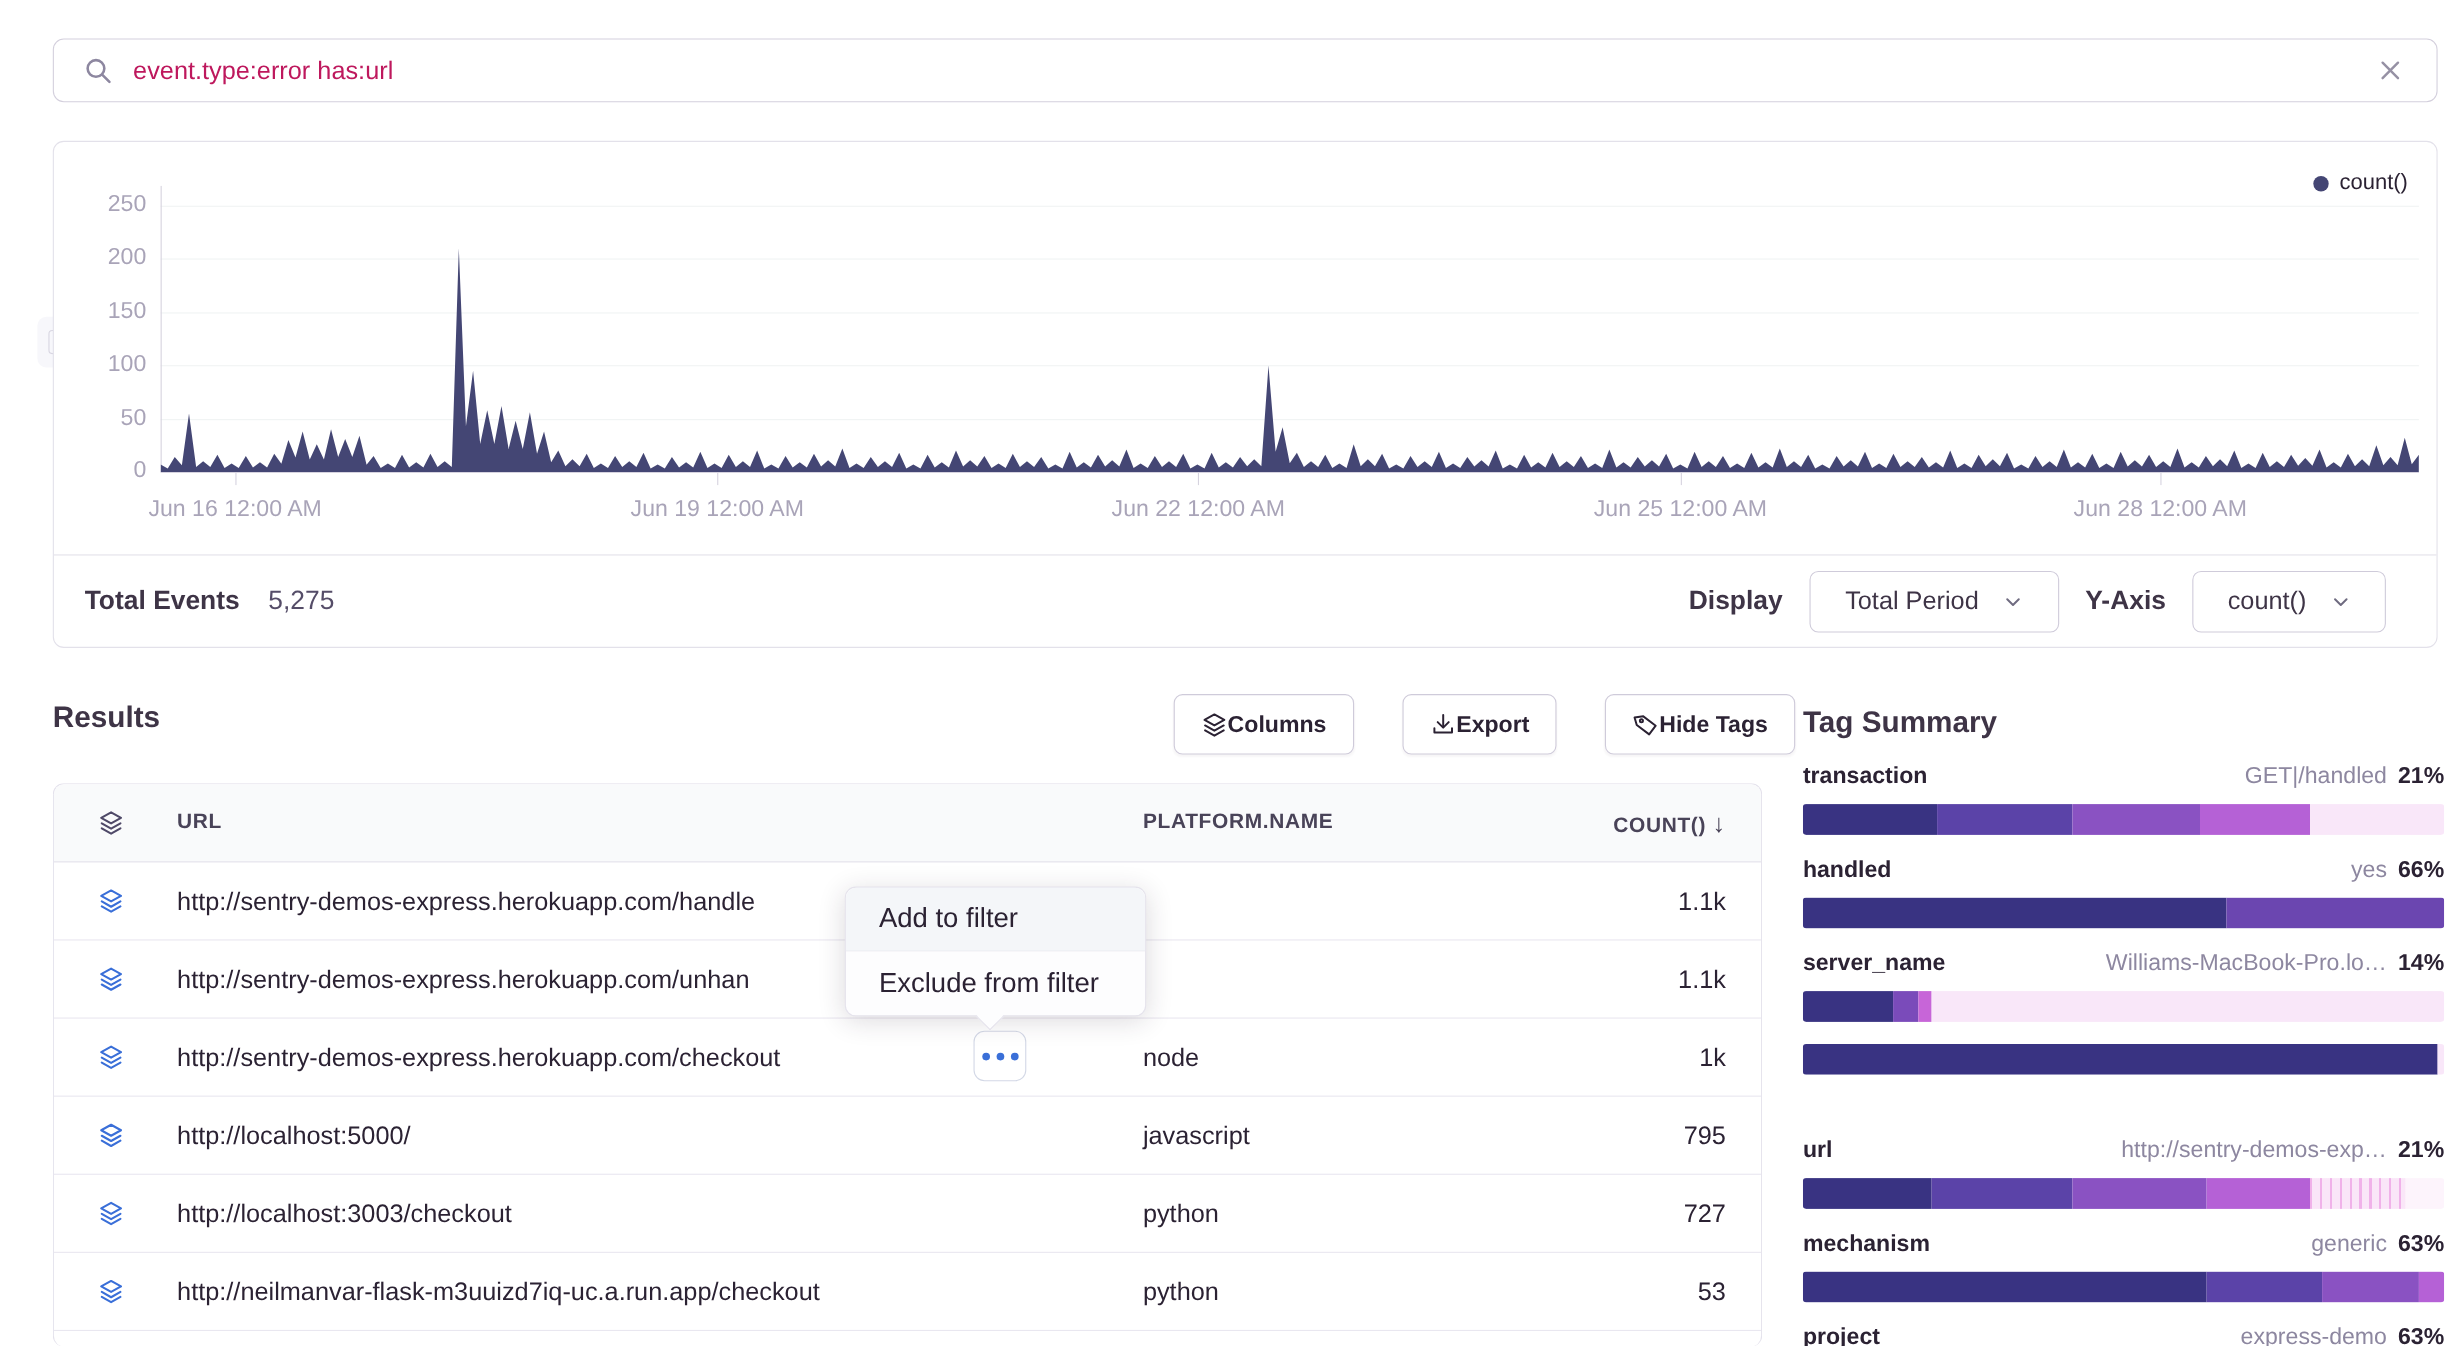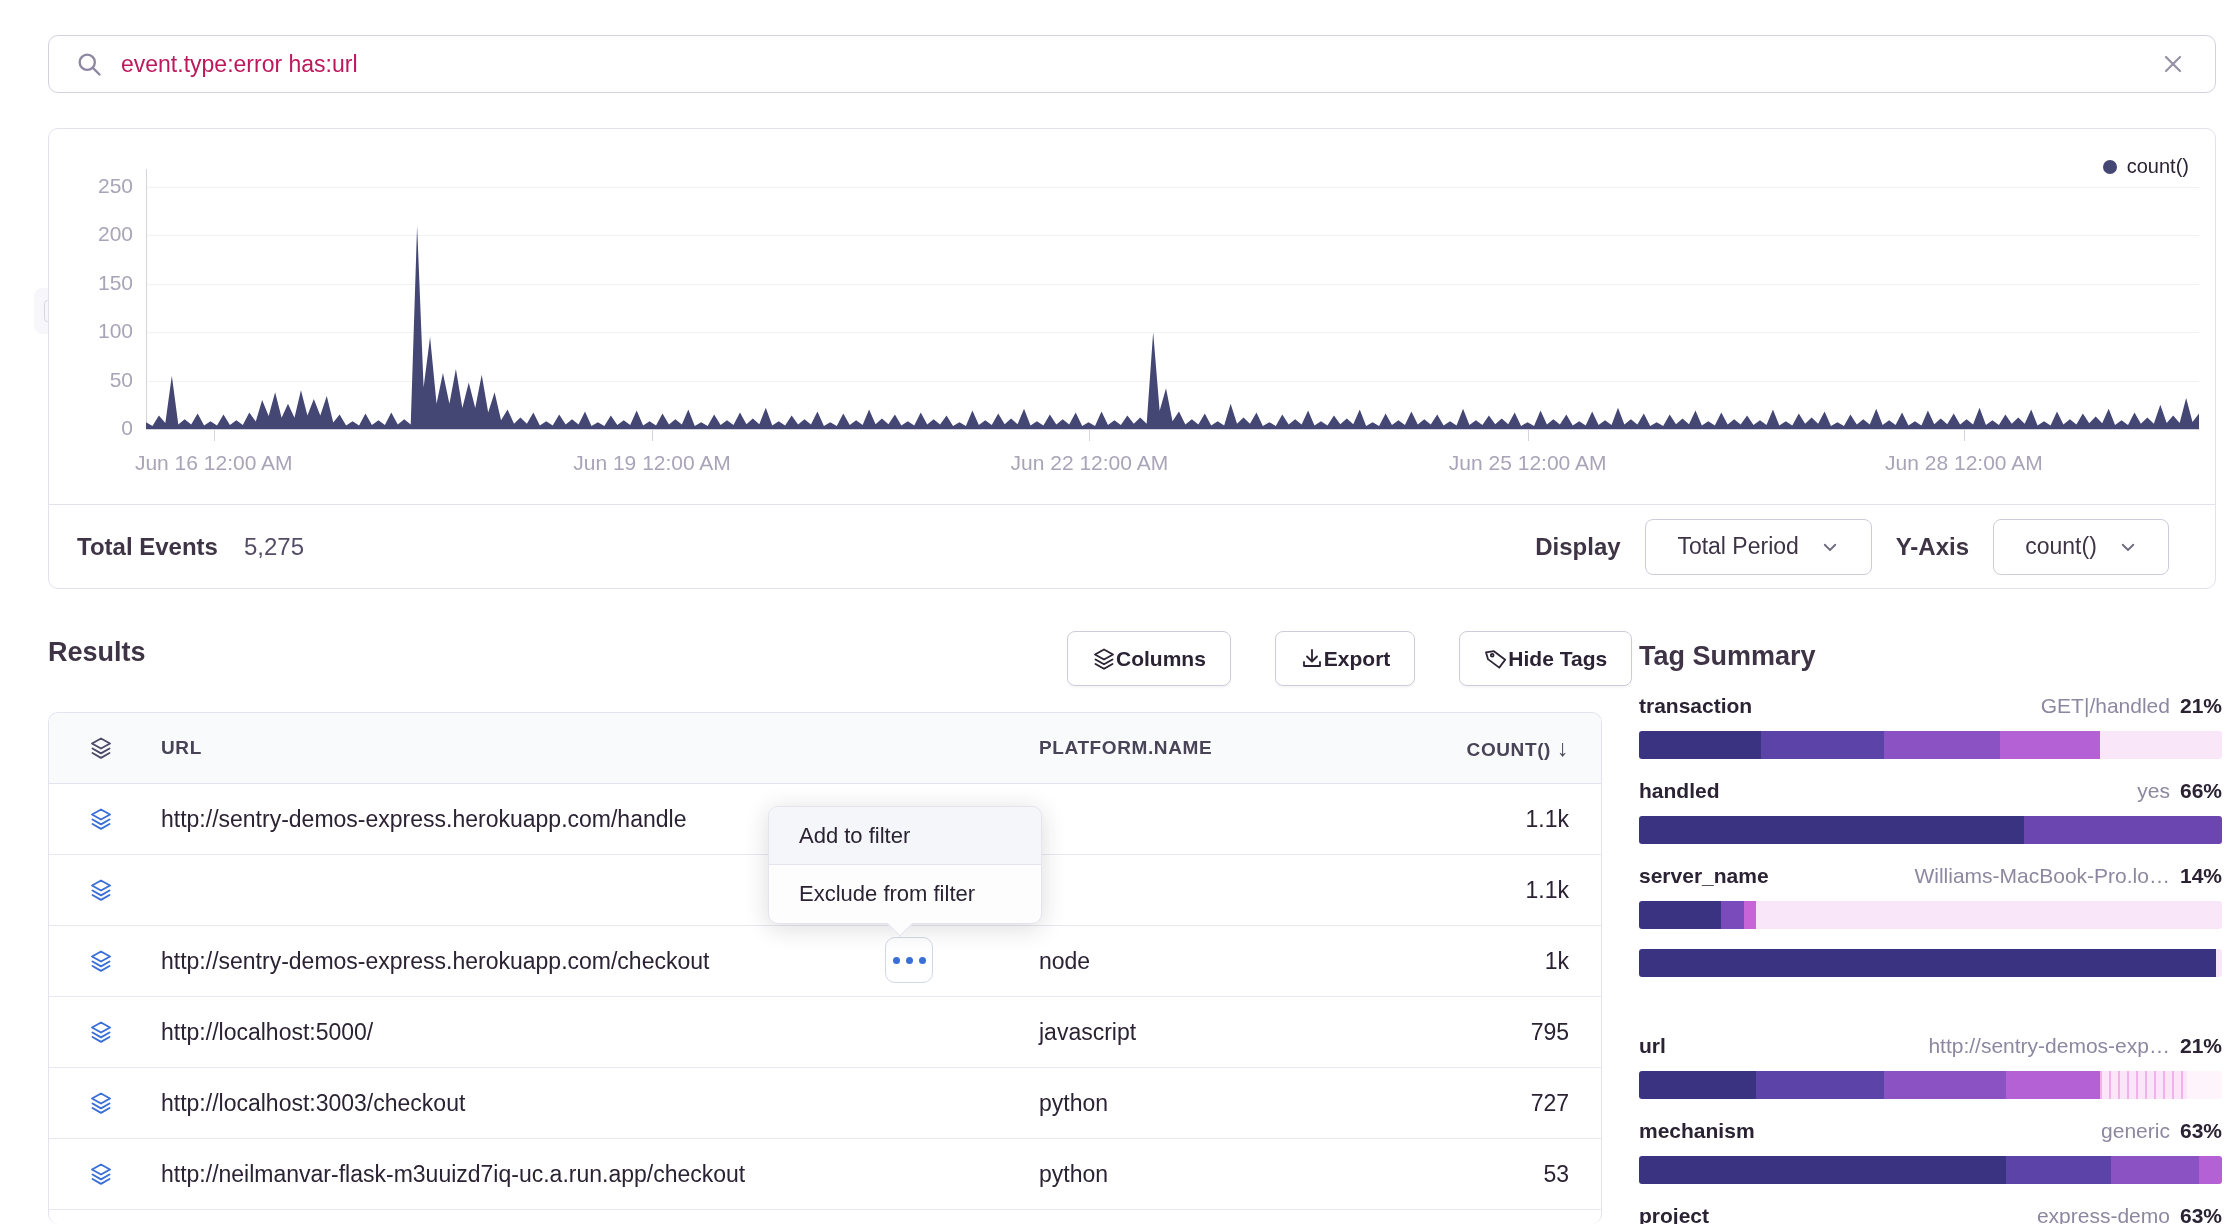--- a/index.html
+++ b/index.html
@@ -55,21 +55,21 @@
   .cell-platform { width:360px; white-space:nowrap;margin-left:40px; }
   .cell-count { flex:1; text-align:right; padding-right:32px; }
   .thead .cell-url { padding-left:48px; }
 
   
   .more-btn { left:885px; top:937px; width:48px; height:46px; border:1.5px solid #D3D8E6; border-radius:10px;
               background:#fff; display:flex; align-items:center; justify-content:center; gap:6px; cursor:pointer; z-index:5; }
   .more-btn i { width:7px; height:7px; border-radius:50%; background:#3A6FD8; }
   .menu { left:768px; top:806px; width:274px; border:1px solid #E5E3EC; border-radius:10px; background:#FDFDFE;
           box-shadow:0 4px 24px rgba(43,34,51,0.16); z-index:6; }
-  .menu-item { height:58px; display:flex; align-items:center; padding-left:30px; font-size:22px; color:#2B2233; cursor:pointer; }
+  .menu-item { height:58px; display:flex; align-items:center; padding-left:30px; font-size:25px; color:#2B2233; cursor:pointer; }
   .menu-item.first { background:#F4F6F9; border-radius:10px 10px 0 0; border-bottom:1px solid #E5E3EC; }
   .menu-arrow { position:absolute; left:122px; bottom:-10px; width:18px; height:18px; background:#FDFDFE;
                 border-right:1px solid #E5E3EC; border-bottom:1px solid #E5E3EC; transform:rotate(45deg); }
 
   
   .tagsum-title { left:1639px; top:641px; font-size:27px; font-weight:bold; color:#3E3446; }
   .tagrow { position:absolute; left:1639px; width:583px; }
   .tagrow .line1 { display:flex; align-items:baseline; font-size:21px; margin-bottom:13px; }
   .tag-label { font-weight:bold; color:#2B2233; }
   .tag-value { margin-left:auto; color:#8D87A0; }
@@ -218,20 +218,21 @@
   </div>
 
   <div class="trow">
     <span class="cell-icon">
       <svg class="stroke-ic" width="26" height="26" viewBox="0 0 24 24" stroke="#3A6FD8" stroke-width="1.9">
         <path d="M12 2.5 L21 7.5 L12 12.5 L3 7.5 Z"></path>
             <path d="M3.5 12.5 L12 17.3 L20.5 12.5"></path>
             <path d="M3.5 17 L12 21.8 L20.5 17"></path>
       </svg>
     </span>
+    <span class="cell-url">http://sentry-demos-express.herokuapp.com/unhan</span>
     <span class="cell-platform"></span>
     <span class="cell-count">1.1k</span>
   </div>
 
   <div class="trow">
     <span class="cell-icon">
       <svg class="stroke-ic" width="26" height="26" viewBox="0 0 24 24" stroke="#3A6FD8" stroke-width="1.9">
         <path d="M12 2.5 L21 7.5 L12 12.5 L3 7.5 Z"></path>
             <path d="M3.5 12.5 L12 17.3 L20.5 12.5"></path>
             <path d="M3.5 17 L12 21.8 L20.5 17"></path>

